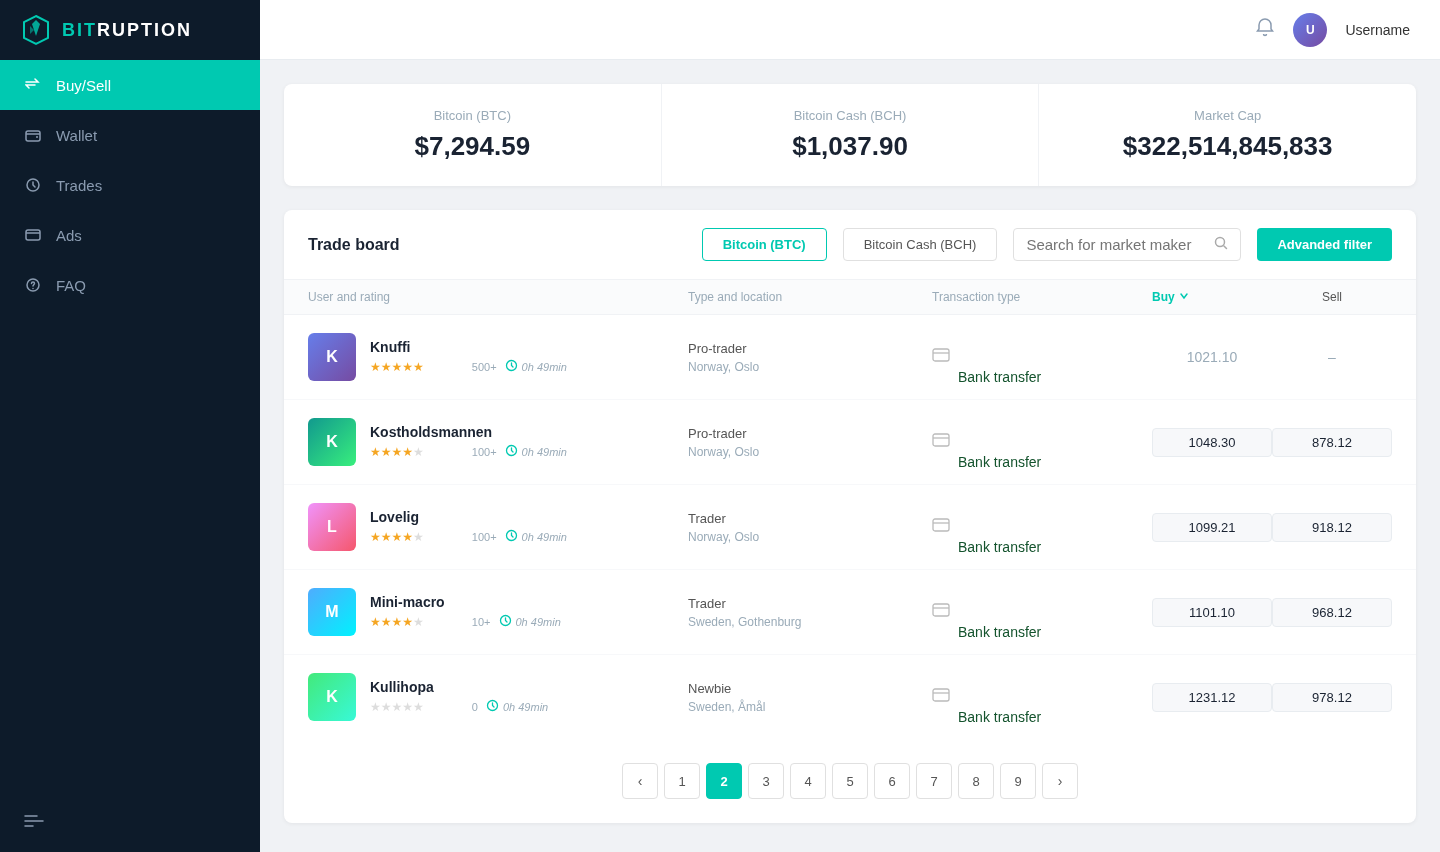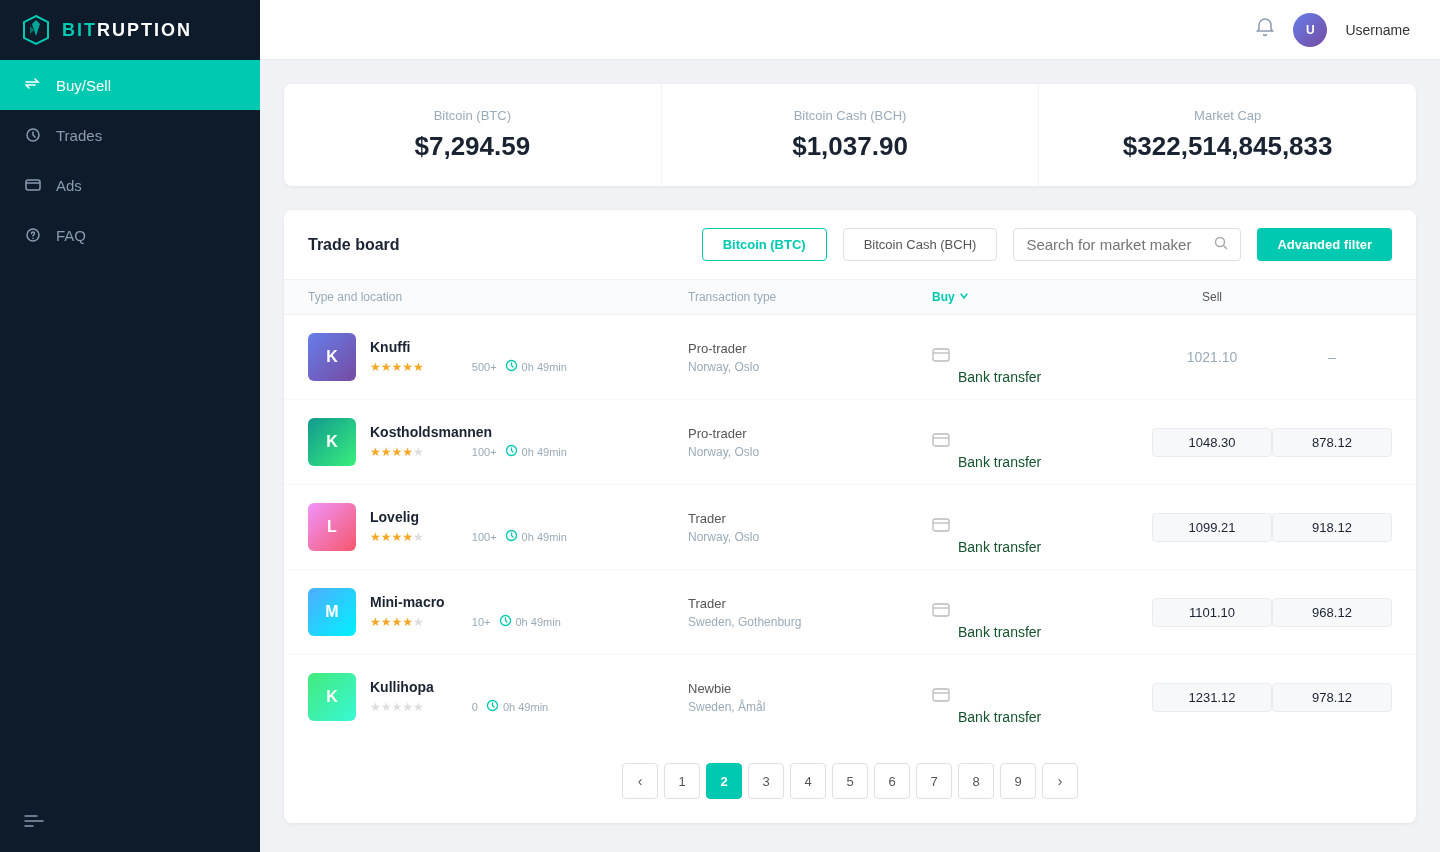--- a/index.html
+++ b/index.html
@@ -203,21 +203,21 @@
 
     .user-cell { display: flex; align-items: center; gap: 14px; }
     .user-avatar {
       width: 48px; height: 48px; border-radius: 6px;
       background: #ccc; overflow: hidden; flex-shrink: 0;
     }
     .user-name { font-size: 14px; font-weight: 600; color: #1a2332; margin-bottom: 4px; }
     .user-meta { display: flex; align-items: center; gap: 8px; }
     .stars { color: #f5a623; font-size: 12px; }
     .trade-count { font-size: 11px; color: #9aabb8; padding-left: 40px; }
-    .time-badge { display: flex; align-items: center; gap: 4px; font-size: 11px; color: #9aabb8; }
+    .time-badge { display: flex; align-items: center; gap: 4px; font-size: 11px; color: #9aabb8; font-style: italic; }
     .time-icon { color: #00c9b1; font-size: 12px; }
 
     .type-cell {}
     .trader-type { font-size: 13px; color: #555; margin-bottom: 4px; }
     .trader-location { font-size: 12px; color: #9aabb8; }
 
     .tx-cell { display: flex; align-items: center; gap: 8px; }
     .card-icon { color: #bbb; font-size: 16px; }
     .tx-label { font-size: 14px; color: #14532d; margin-top: 40px; }
 
@@ -276,20 +276,30 @@
 
   <div class="nav-item active">
     <span class="nav-icon">
       <svg width="16" height="16" viewBox="0 0 16 16" fill="currentColor">
           <path d="M1 5h12l-3-3m0 6H1l3 3" stroke="white" stroke-width="1.5" fill="none" stroke-linecap="round"></path>
         </svg>
     </span>
     <span>Buy/Sell</span>
   </div>
 
+  <div class="nav-item">
+    <span class="nav-icon">
+      <svg width="16" height="16" viewBox="0 0 16 16" fill="none">
+          <rect x="1" y="4" width="14" height="10" rx="2" stroke="#8a9bb0" stroke-width="1.5"></rect>
+          <path d="M1 7h14" stroke="#8a9bb0" stroke-width="1.5"></path>
+          <circle cx="12" cy="10" r="1" fill="#8a9bb0"></circle>
+        </svg>
+    </span>
+    <span>Wallet</span>
+  </div>
 
   <div class="nav-item">
     <span class="nav-icon">
       <svg width="16" height="16" viewBox="0 0 16 16" fill="none">
           <circle cx="8" cy="8" r="6" stroke="#8a9bb0" stroke-width="1.5"></circle>
           <path d="M8 5v3l2 2" stroke="#8a9bb0" stroke-width="1.5" stroke-linecap="round"></path>
         </svg>
     </span>
     <span>Trades</span>
   </div>
@@ -368,20 +378,21 @@
                 <circle cx="6" cy="6" r="4.5" stroke="#aaa" stroke-width="1.5"></circle>
                 <path d="M10 10l2.5 2.5" stroke="#aaa" stroke-width="1.5" stroke-linecap="round"></path>
               </svg>
           </span>
         </div>
 
         <button class="advanced-btn">Advanded filter</button>
       </div>
 
       <div class="table-header">
+        <div class="th">User and rating</div>
         <div class="th">Type and location</div>
         <div class="th">Transaction type</div>
         <div class="th buy-col">
           <span>Buy</span>
           <span>
             <svg width="10" height="10" viewBox="0 0 10 10" fill="none">
                 <path d="M2 3l3 4 3-4" stroke="#00c9b1" stroke-width="1.5" stroke-linecap="round"></path>
               </svg>
           </span>
         </div>

